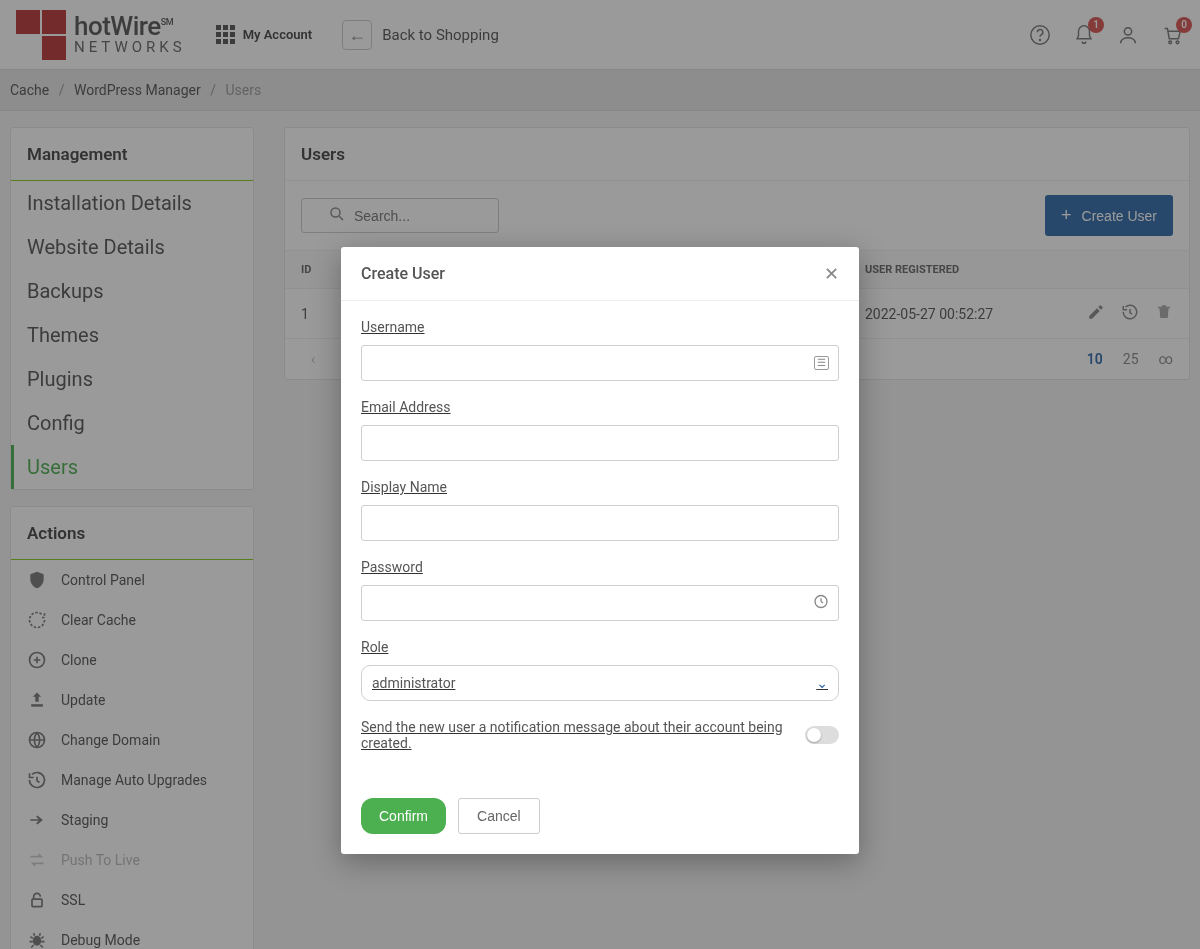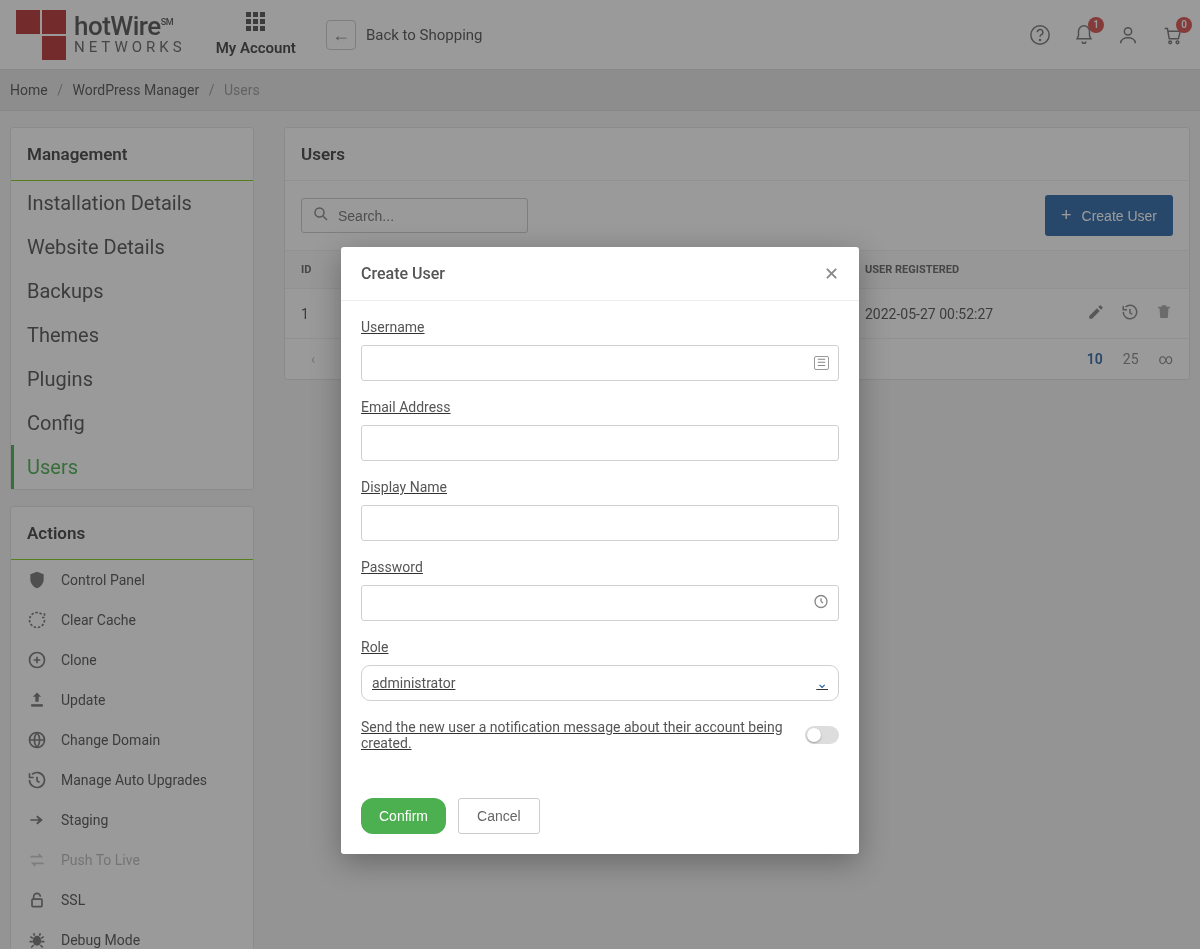--- a/index.html
+++ b/index.html
@@ -34,23 +34,22 @@
     gap: 2px;
     margin-right: 8px;
   }
   .logo-sq { background: #b83836; width: 24px; height: 24px; }
   .logo-sq.blank { background: transparent; }
   .logo-text { line-height: 1.05; }
   .logo-line1 { font-size: 26px; font-weight: 500; color: #555; letter-spacing: -.5px; }
   .logo-line1 sup { font-size: 9px; }
   .logo-line2 { font-size: 15px; letter-spacing: 4px; color: #666; }
   .header-title {
-    display: flex; align-items: center; gap: 8px; font-size: 15px; font-weight: 600; color: #444;
+    display: flex; align-items: center; gap: 8px; font-size: 13px; font-weight: 600; color: #444;
     margin-right: 30px;
-    flex-direction: column;
   }
   .grid-icon {
     display: grid;
     grid-template-columns: repeat(3, 5px);
     grid-template-rows: repeat(3, 5px);
     gap: 2px;
   }
   .grid-icon span { background: #555; }
   .back-btn {
     display: flex; align-items: center; gap: 10px; color: #555; font-size: 15px;
@@ -98,21 +97,21 @@
   .action-item .icon { width: 20px; display: flex; justify-content: center; color: #777; }
   .action-item.disabled .icon { color: #ccc; }
   .action-item .icon svg { width: 20px; height: 20px; }
   
   .main { flex: 1; }
   .main-card { background: #fff; border: 1px solid #e4e4e4; border-radius: 3px; }
   .main-title { padding: 16px; font-size: 17px; font-weight: 600; color: #444; border-bottom: 1px solid #eee; }
   .toolbar { padding: 14px 16px; display: flex; align-items: center; }
   .search {
     border: 1px solid #ccc; border-radius: 3px; display: flex; align-items: center;
-    padding: 6px 10px; width: 227px; color: #888;
+    padding: 6px 26px; width: 198px; color: #888;
   }
   .search input { border: none; outline: none; width: 100%; font-size: 14px; background: transparent; margin-left: 8px;}
   .create-btn {
     background: #2f6aa8; color: #fff; border: none; border-radius: 3px;
     padding: 10px 16px; font-size: 14px; font-weight: 500; display: flex; align-items: center; gap: 10px;
     cursor: pointer;
   }
   .table { width: 100%; border-collapse: collapse; }
   .table th {
     text-align: left; font-size: 11px; font-weight: 700; text-transform: uppercase;
@@ -242,21 +241,21 @@
           <path d="M4 5h3l2 11h10l2-8H8"></path>
           <circle cx="10" cy="20" r="1.5"></circle>
           <circle cx="18" cy="20" r="1.5"></circle>
         </svg>
       <span class="badge">0</span>
     </span>
   </div>
 </div>
 
 <div class="breadcrumb">
-  <a>Home</a>
+  <a>Cache</a>
   <span class="sep">/</span>
   <a>WordPress Manager</a>
   <span class="sep">/</span>
   <span class="current">Users</span>
 </div>
 
 <div class="layout">
   <div class="sidebar">
     <div class="card">
       <div class="card-title">Management</div>

